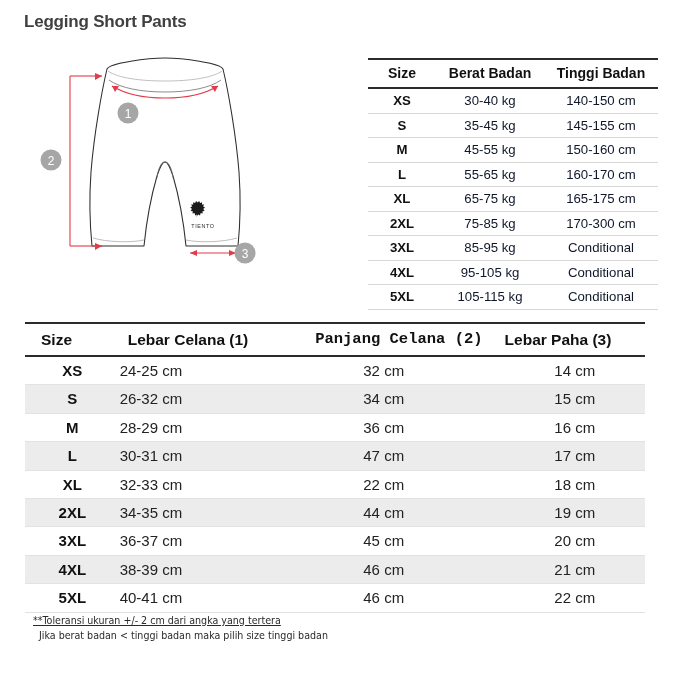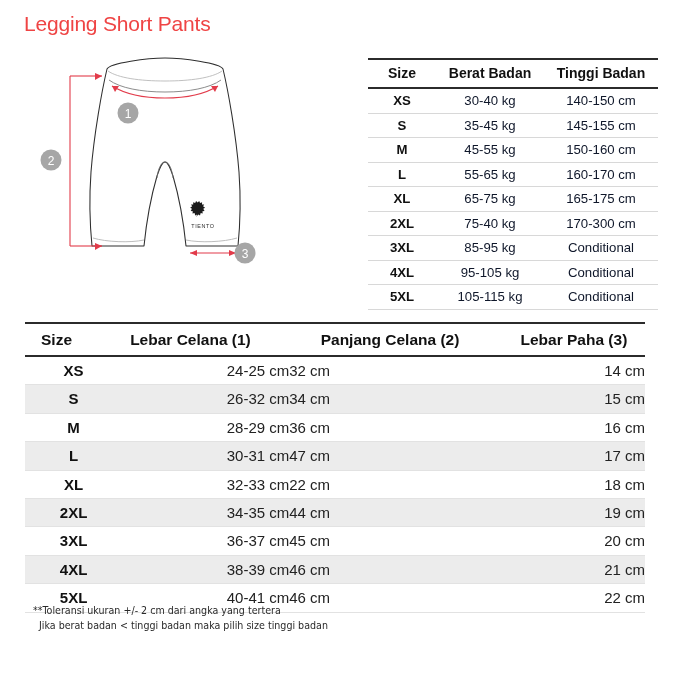--- a/index.html
+++ b/index.html
@@ -16,24 +16,24 @@
     font-family: "Liberation Sans", sans-serif;
     color: #1a1a1a;
     -webkit-font-smoothing: antialiased;
   }
 
   
   .page-title {
     position: absolute;
     left: 24px;
     top: 12px;
-    font-size: 21px;
-    font-weight: normal;
+    font-size: 17px;
+    font-weight: bold;
     letter-spacing: -0.2px;
-    color: #ef4444;
+    color: #404040;
     white-space: nowrap;
   }
 
   
   .diagram {
     position: absolute;
     left: 40px;
     top: 50px;
     width: 250px;
     height: 235px;
@@ -107,43 +107,43 @@
     line-height: 31px;
   }
   .meas-table tbody td {
     border-bottom: 1px solid #e2e2e2;
     color: #222222;
   }
   .meas-table tbody tr.striped td {
     background: #ececec;
   }
   .meas-table .col-size   { width: 98px;  text-align: center; }
-  .meas-table .col-lebar  { width: 172px; text-align: right; }
-  .meas-table .col-panjang{ width: 196px; }
-  .meas-table .col-paha   { width: 154px; text-align: right; padding-left: 22px; }
+  .meas-table .col-lebar  { width: 172px; text-align: left; }
+  .meas-table .col-panjang{ width: 196px; text-align: center; }
+  .meas-table .col-paha   { width: 154px; text-align: center; padding-left: 22px; }
   .meas-table thead .col-size    { text-align: left; padding-left: 16px; }
   .meas-table thead .col-lebar   { text-align: left; padding-left: 8px; margin-top: 44px; }
-  .meas-table thead .col-panjang { text-align: center; padding-left: 10px; }
-  .meas-table thead .col-paha    { text-align: center; padding-left: 22px; }
+  .meas-table thead .col-panjang { text-align: right; padding-left: 10px; font-family: Liberation Mono, monospace; }
+  .meas-table thead .col-paha    { text-align: left; padding-left: 22px; }
   .meas-table tbody .col-size { font-weight: bold; color: #111111; }
 
   
   .footnotes {
     position: absolute;
     left: 33px;
     top: 600px;
     width: 620px;
     font-family: "DejaVu Sans Condensed", "Liberation Sans Narrow", "Liberation Sans", sans-serif;
     font-size: 10.6px;
     line-height: 15.1px;
     color: #2a2a2a;
   }
   .footnotes .fn-line { white-space: nowrap; }
   .footnotes .fn-indent { padding-left: 6px; }
-  .footnotes .fn-gap { margin-top: 3px; }
+  .footnotes .fn-gap { margin-top: 13px; text-decoration: underline; }
 </style>
 </head>
 <body>
 
 <div class="page-title">Legging Short Pants</div>
 
 <div class="diagram">
   <svg width="250" height="235" viewBox="0 0 250 235" xmlns="http://www.w3.org/2000/svg">
 
     <g fill="#ffffff" stroke="#2e2e2e" stroke-width="1.05" stroke-linejoin="round">
@@ -238,21 +238,21 @@
       <td class="weight-cell">55-65 kg</td>
       <td class="height-cell">160-170 cm</td>
     </tr>
     <tr>
       <td class="size-cell">XL</td>
       <td class="weight-cell">65-75 kg</td>
       <td class="height-cell">165-175 cm</td>
     </tr>
     <tr>
       <td class="size-cell">2XL</td>
-      <td class="weight-cell">75-40 kg</td>
+      <td class="weight-cell">75-85 kg</td>
       <td class="height-cell">170-300 cm</td>
     </tr>
     <tr>
       <td class="size-cell">3XL</td>
       <td class="weight-cell">85-95 kg</td>
       <td class="height-cell">Conditional</td>
     </tr>
     <tr>
       <td class="size-cell">4XL</td>
       <td class="weight-cell">95-105 kg</td>

